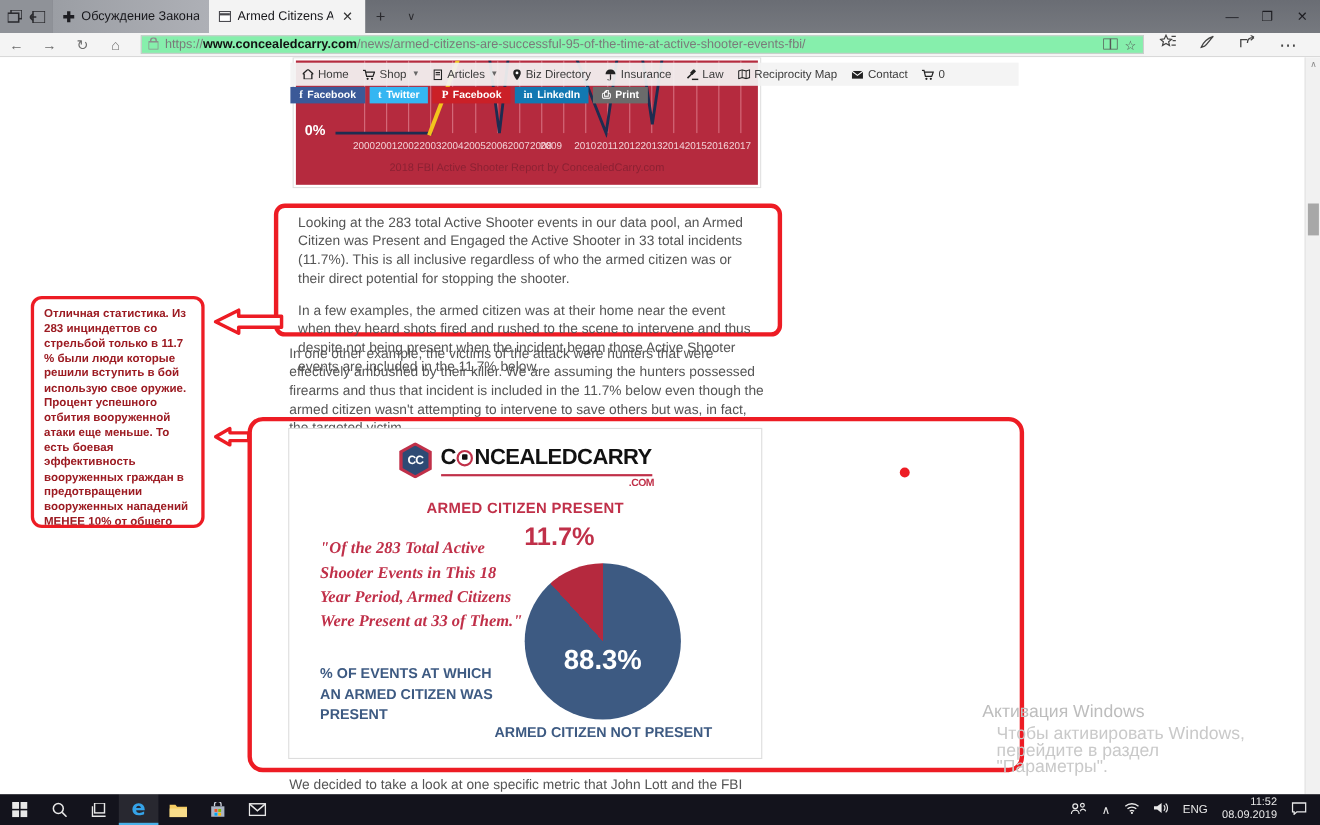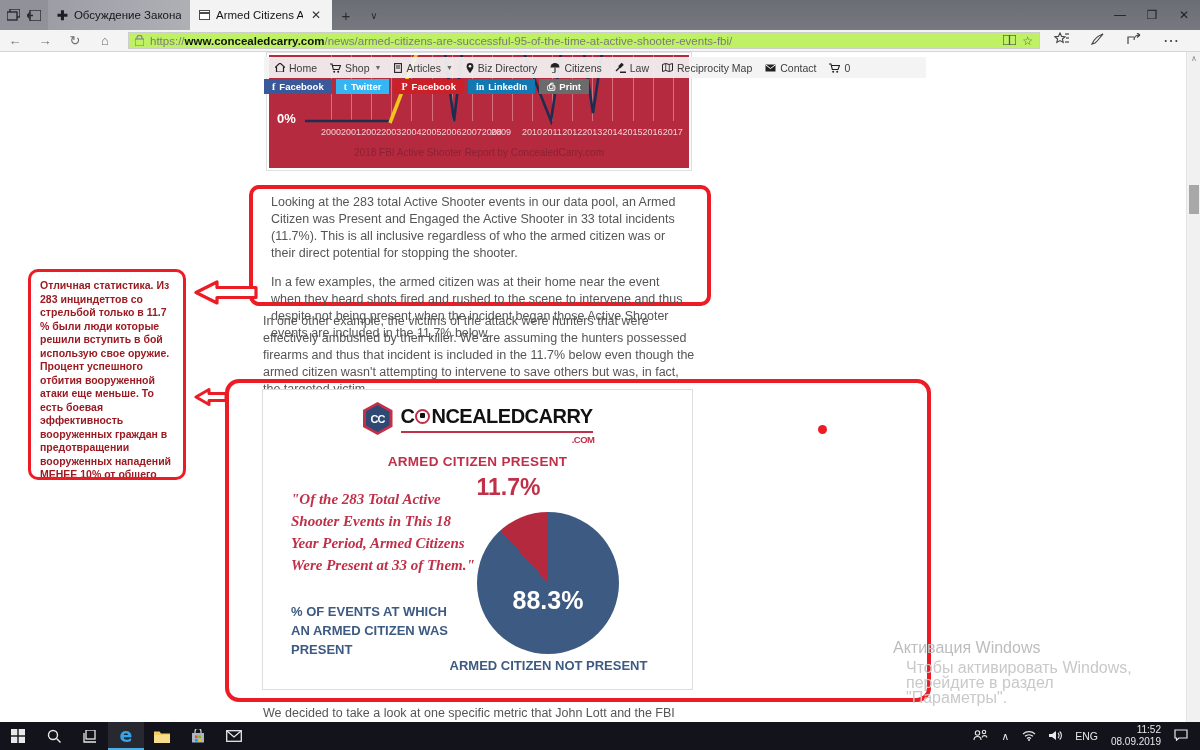--- a/index.html
+++ b/index.html
@@ -19,21 +19,21 @@
   .fav-doc{width:11px;height:10px;border:1.5px solid #4a4a4f;position:relative;background:#fff;}
   .fav-doc:before{content:"";position:absolute;left:0;right:0;top:1px;height:1.5px;background:#4a4a4f;}
   .newtab,.tabchev{color:#2a2a2e;display:flex;align-items:center;justify-content:center;width:28px;font-size:15px;}
   .tabchev{font-size:10px;}
   .wincontrols{margin-left:auto;display:flex;}
   .winbtn{width:32px;display:flex;align-items:center;justify-content:center;color:#1d1d22;font-size:12px;}
 
   
   .toolbar{position:absolute;left:0;top:30px;width:1200px;height:22px;background:#f4f4f4;border-bottom:1px solid #d6d6d6;display:flex;align-items:center;}
   .navbtn{width:30px;text-align:center;color:#6d6d6d;font-size:13px;}
-  .addr{height:17px;width:912px;margin-left:8px;background:#bef264;border:1px solid #cdcdcd;display:flex;align-items:center;padding:0 6px;gap:6px;}
+  .addr{height:17px;width:912px;margin-left:8px;background:#86efac;border:1px solid #cdcdcd;display:flex;align-items:center;padding:0 6px;gap:6px;}
   .addr .url{font-size:11.5px;color:#7a7a7a;white-space:nowrap;overflow:hidden;flex:1;}
   .addr .url b{color:#111;font-weight:bold;}
   .addr-icon{color:#555;font-size:12px;}
   .tool-icons{display:flex;margin-left:14px;gap:22px;color:#444;}
 
   
   .viewport{position:absolute;left:0;top:52px;width:1200px;height:670px;background:#fff;overflow:hidden;}
 
   
   .chart-card{position:absolute;left:266px;top:0;width:426px;height:119px;background:#fff;border:1px solid #e0e0e0;padding:2px;}
@@ -273,21 +273,21 @@
           <span>Biz Directory</span>
         </span>
         <span class="item">
           <span>
             <svg width="10" height="10" viewBox="0 0 10 10">
               <path d="M0.5 4.5 a4.5 4.5 0 0 1 9 0 Z" fill="#222"></path>
               <line x1="5" y1="4.5" x2="5" y2="9" stroke="#222" stroke-width="1.1"></line>
               <path d="M5 9 a1.2 1.2 0 0 1-2.4 0" fill="none" stroke="#222" stroke-width="1"></path>
             </svg>
           </span>
-          <span>Citizens</span>
+          <span>Insurance</span>
         </span>
         <span class="item">
           <span>
             <svg width="11" height="10" viewBox="0 0 11 10">
               <rect x="4.5" y="0" width="3" height="5" rx="0.5" transform="rotate(45 6 2.5)" fill="#222"></rect>
               <line x1="5" y1="4" x2="1" y2="8" stroke="#222" stroke-width="1.4"></line>
               <rect x="5" y="8.5" width="6" height="1.5" fill="#222"></rect>
             </svg>
           </span>
           <span>Law</span>

